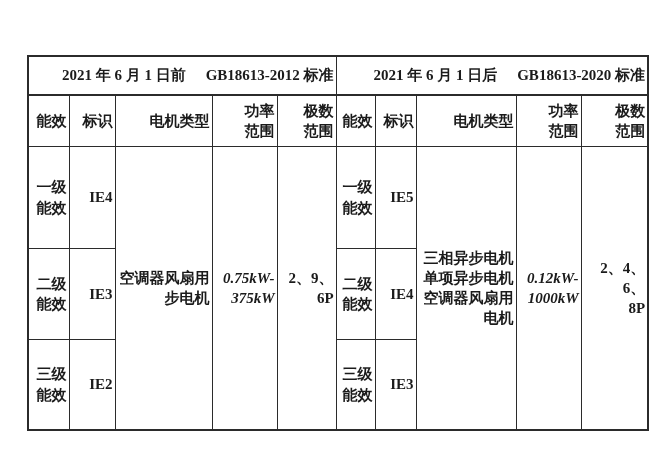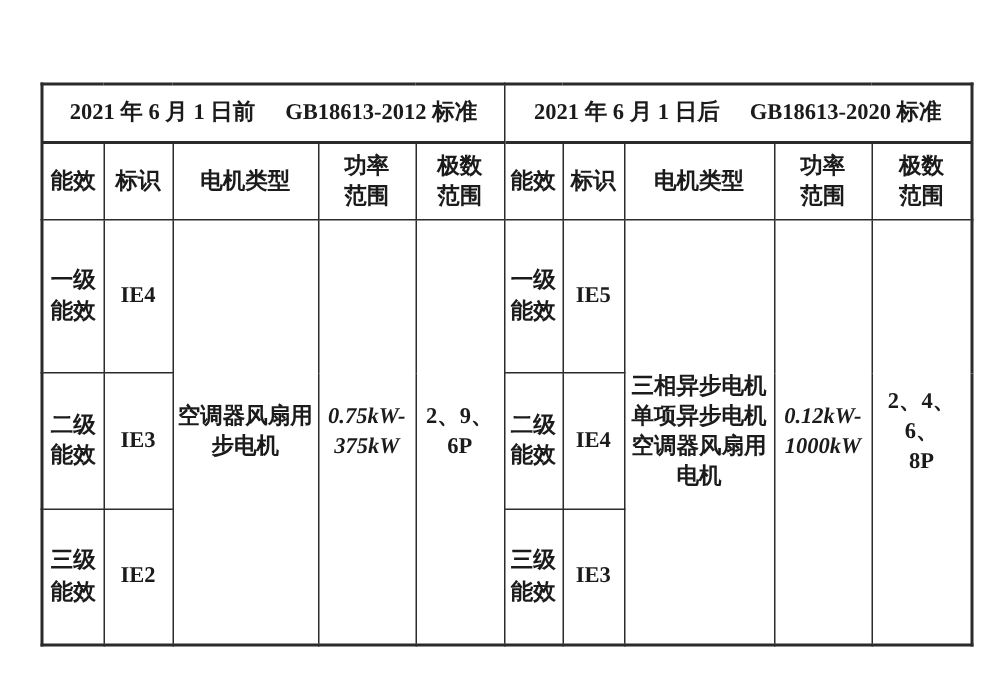--- a/index.html
+++ b/index.html
@@ -9,21 +9,21 @@
     color:#1b1b1b;
   }
   .page{position:relative;width:672px;height:465px;background:#ffffff;}
   table.std{
     position:absolute;left:27px;top:55px;width:620px;
     border-collapse:collapse;table-layout:fixed;
     border:2px solid #2b2b2b;
   }
   table.std td{
     border:1px solid #2b2b2b;
-    text-align:center;vertical-align:middle;
+    text-align:right;vertical-align:middle;
     font-size:15px;font-weight:bold;line-height:1.35;
     white-space:pre-line;
     padding:2px;
     overflow:hidden;
   }
   tr.row-title td{height:33px;font-size:15px;border-bottom:2px solid #2b2b2b;}
   tr.row-head td{height:46px;}
   tr.row-d1 td{height:97px;}
   tr.row-d2 td{height:86px;}
   tr.row-d3 td{height:85px;}

